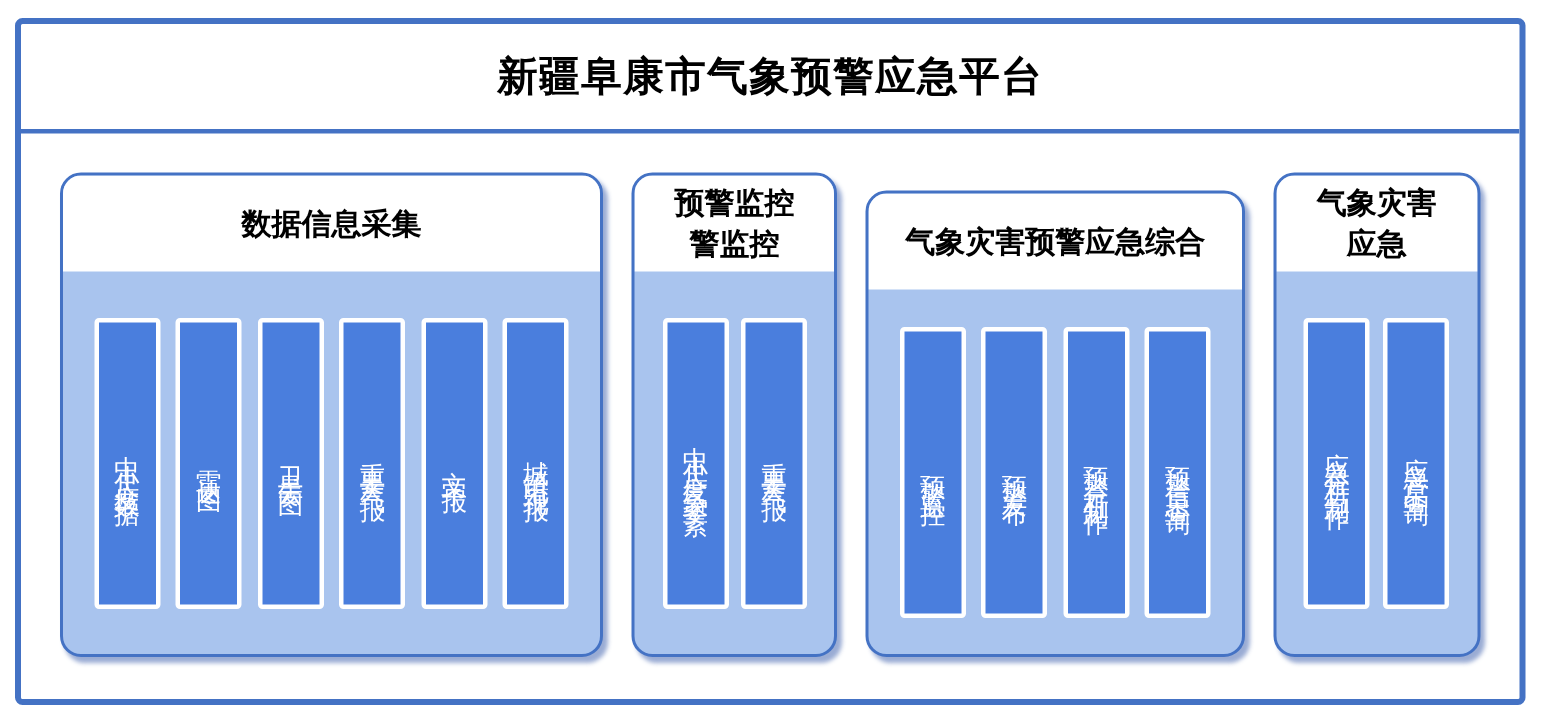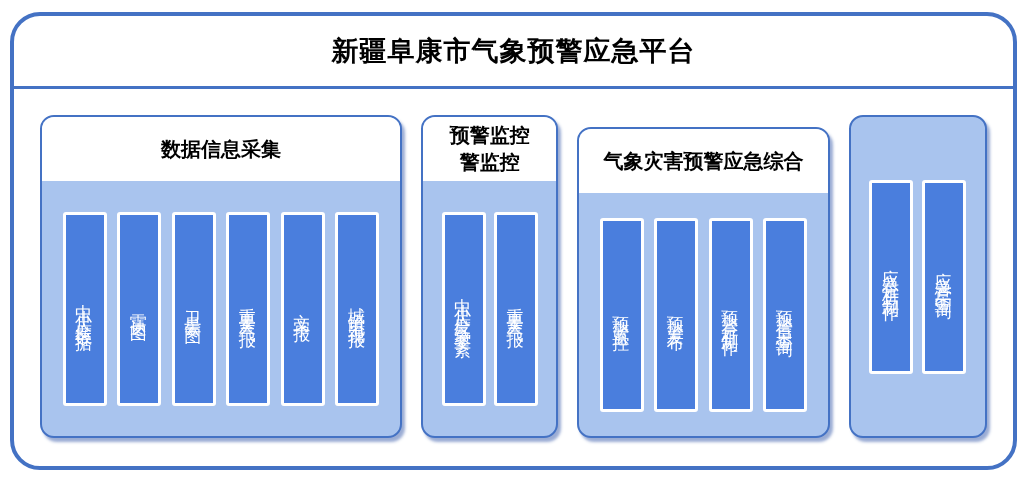--- a/index.html
+++ b/index.html
@@ -8,21 +8,21 @@
     background: #ffffff;
     font-family: "DejaVu Sans", "Liberation Sans", sans-serif;
     overflow: hidden;
   }
   .frame {
     position: absolute;
     left: 10px; top: 12px;
     width: 1007px; height: 458px;
     background: #ffffff;
     border: 4px solid #4472c4;
-    border-radius: 30px;
+    border-radius: 5px;
     display: flex;
     flex-direction: column;
     overflow: hidden;
   }
   .title-bar {
     height: 73px;
     border-bottom: 3px solid #4472c4;
     display: flex;
     align-items: center;
     justify-content: center;
@@ -127,20 +127,22 @@
       <div class="panel-header">气象灾害预警应急综合</div>
       <div class="panel-body">
         <div class="bar">预警监控</div>
         <div class="bar">预警发布</div>
         <div class="bar">预警分析制作</div>
         <div class="bar">预警信息查询</div>
       </div>
     </section>
 
     <section class="panel panel--4">
+      <div class="panel-header">气象灾害
+应急</div>
       <div class="panel-body">
         <div class="bar">应急分析与制作</div>
         <div class="bar">应急产品查询</div>
       </div>
     </section>
 
   </div>
 </div>
 
 </body></html>

